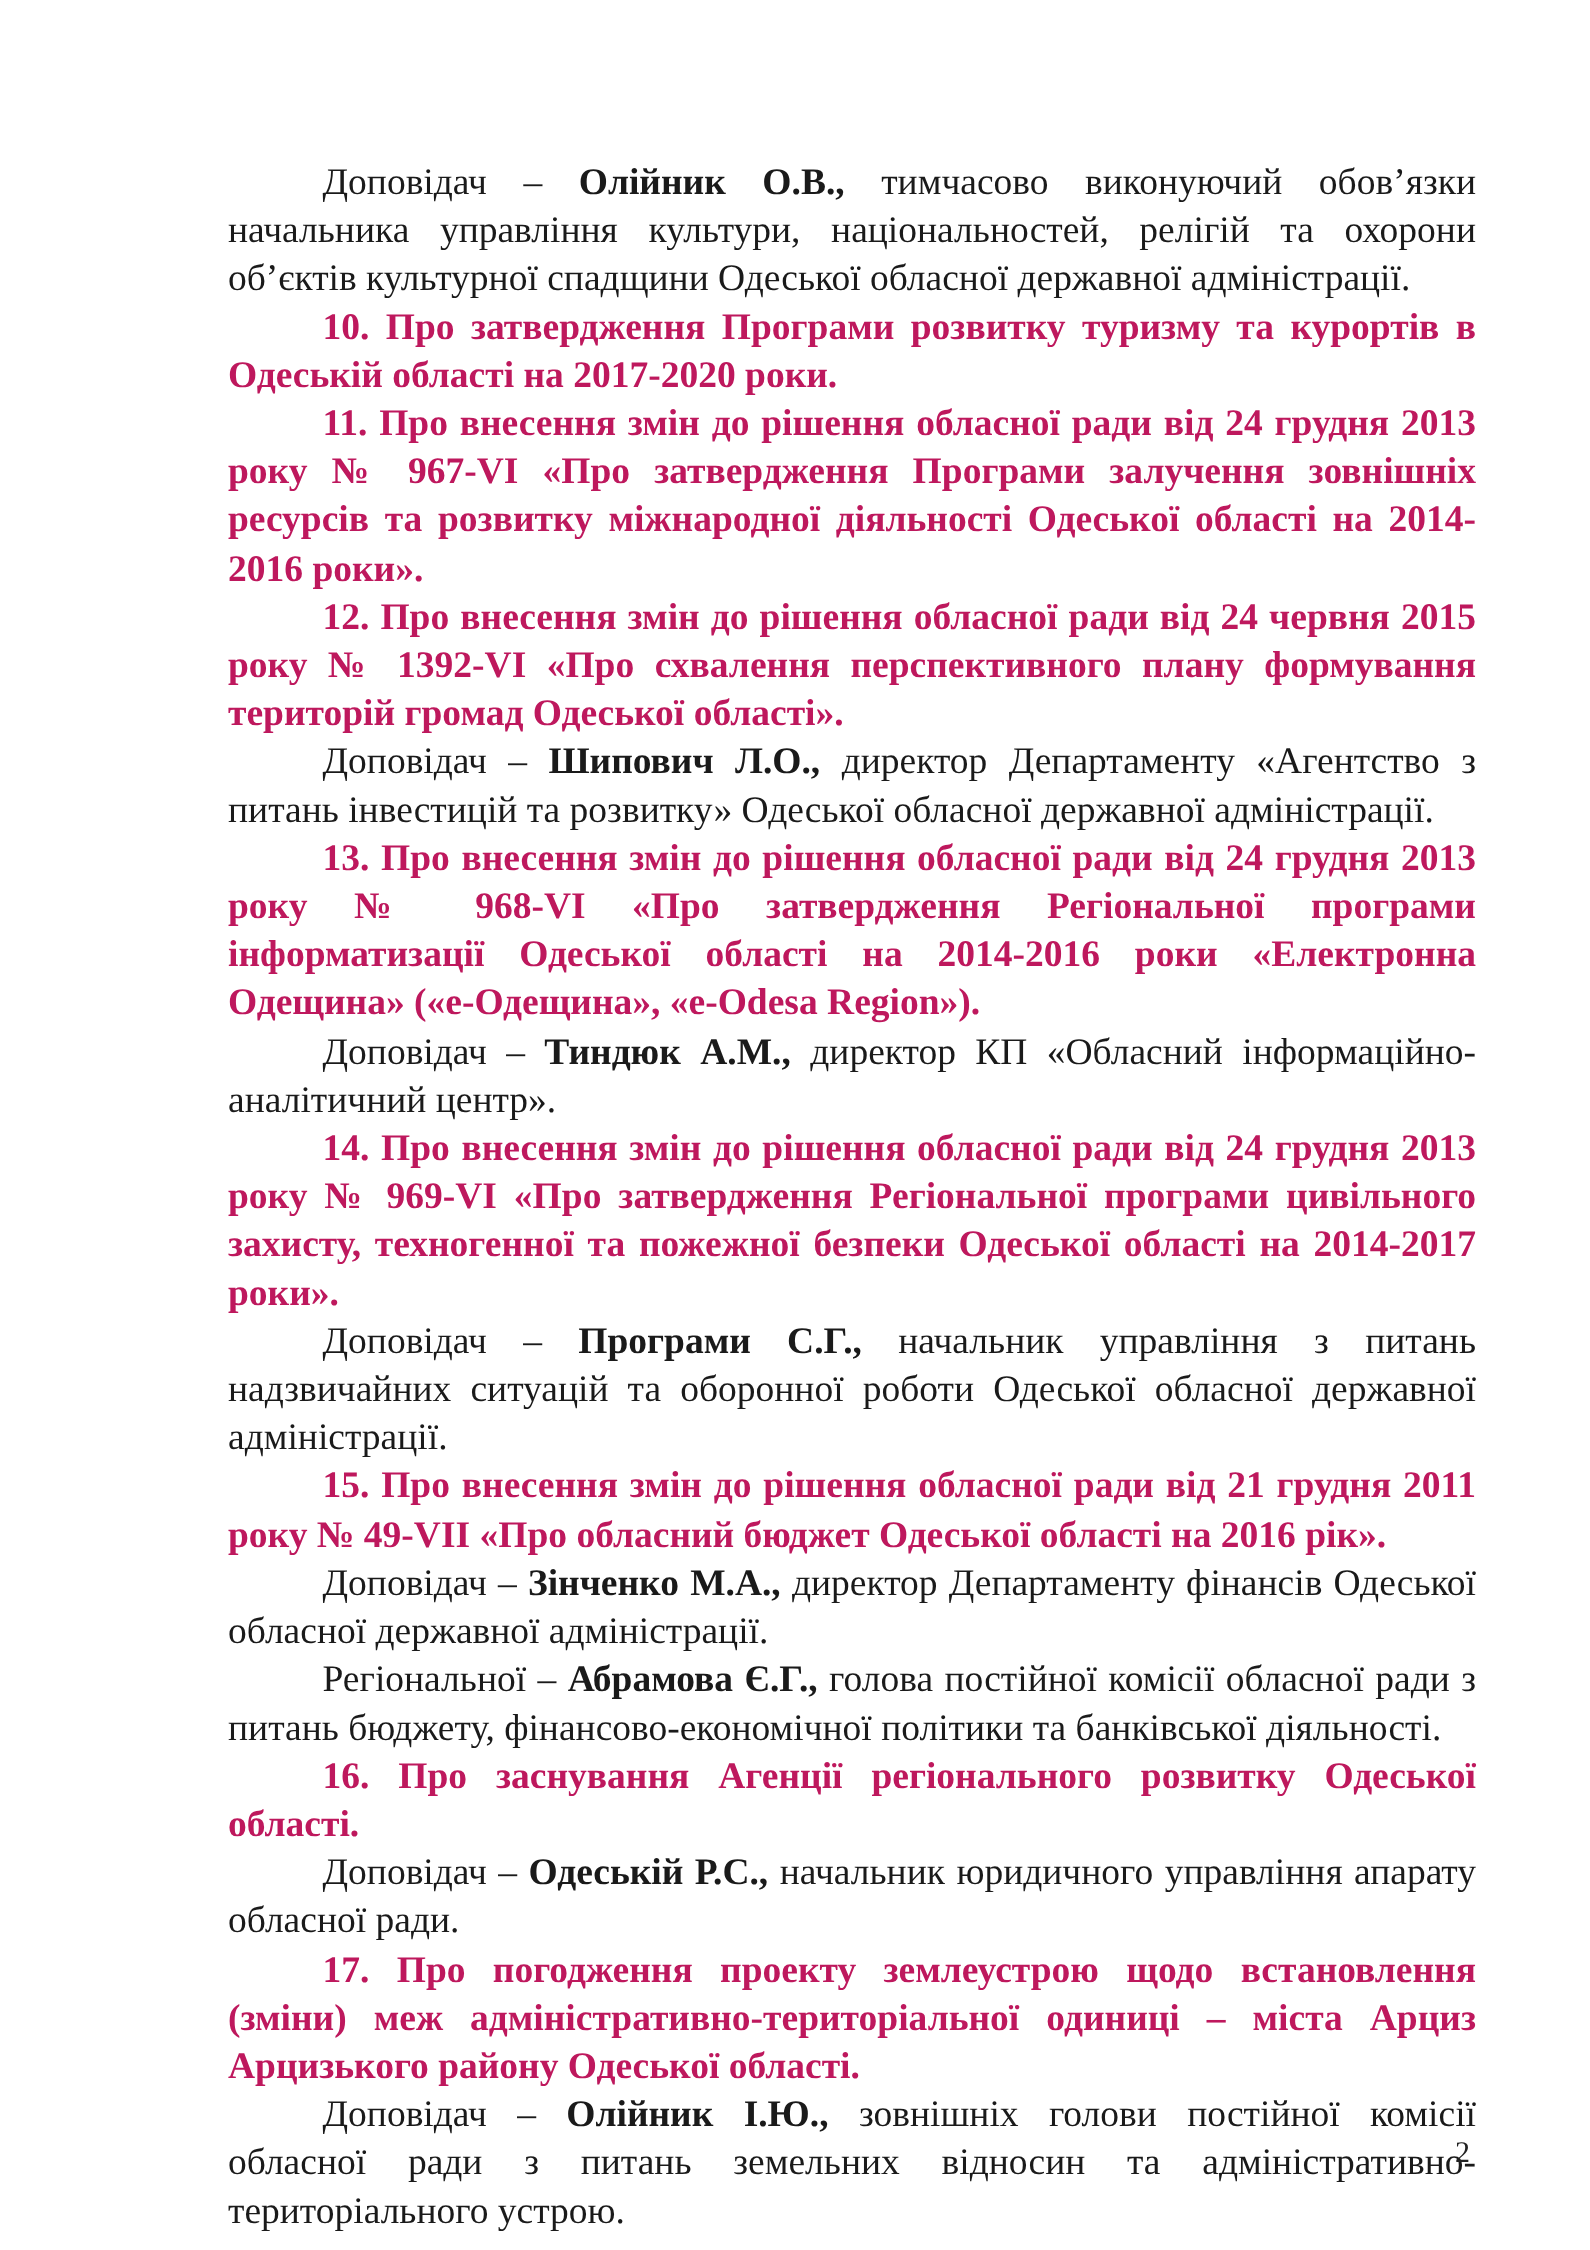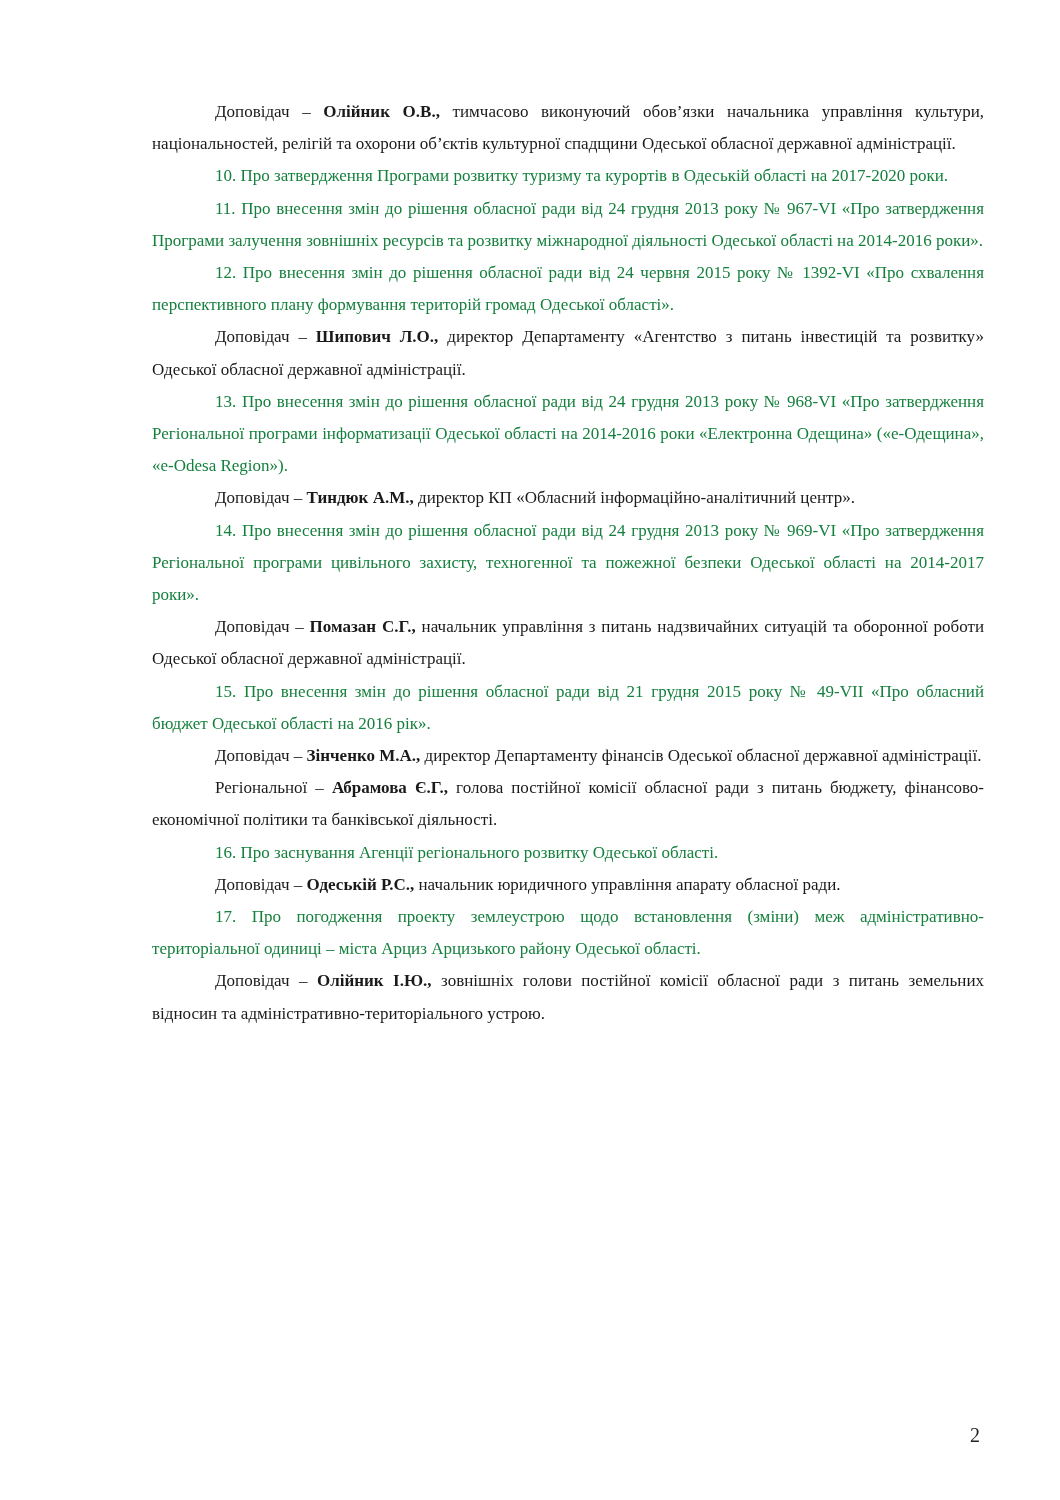--- a/index.html
+++ b/index.html
@@ -1,33 +1,33 @@
 <!DOCTYPE html>
 <html><head>
 <meta charset="utf-8">
 <style>
   html, body { margin: 0; padding: 0; background: #ffffff; }
   body { width: 1060px; height: 1500px; position: relative; overflow: hidden; }
   .page {
     position: absolute;
     left: 152px;
-    top: 96px;
+    top: 106px;
     width: 832px;
     font-family: "Liberation Serif", serif;
-    font-size: 17px;
+    font-size: 25px;
     line-height: 32.2px;
     color: #1a1a1a;
   }
   .p {
     margin: 0;
     text-align: justify;
     text-align-last: auto;
     text-indent: 63px;
   }
-  .p.item { font-weight: normal; color: #15803d; }
+  .p.item { font-weight: bold; color: #be185d; }
   .name { font-weight: bold; }
   .page-number {
     position: absolute;
     left: 970px;
     top: 1424px;
     font-family: "Liberation Serif", serif;
     font-size: 20px;
     color: #222;
   }
 </style>
@@ -36,22 +36,22 @@
 
 <div class="page">
   <p class="p"><span>Доповідач – </span><span class="name">Олійник О.В.,</span><span> тимчасово виконуючий обов’язки начальника управління культури, національностей, релігій та охорони об’єктів культурної спадщини Одеської обласної державної адміністрації.</span></p>
   <p class="p item">10. Про затвердження Програми розвитку туризму та курортів в Одеській області на 2017-2020 роки.</p>
   <p class="p item">11. Про внесення змін до рішення обласної ради від 24 грудня 2013 року № 967-VI «Про затвердження Програми залучення зовнішніх ресурсів та розвитку міжнародної діяльності Одеської області на 2014-2016 роки».</p>
   <p class="p item">12. Про внесення змін до рішення обласної ради від 24 червня 2015 року № 1392-VI «Про схвалення перспективного плану формування територій громад Одеської області».</p>
   <p class="p"><span>Доповідач – </span><span class="name">Шипович Л.О.,</span><span> директор Департаменту «Агентство з питань інвестицій та розвитку» Одеської обласної державної адміністрації.</span></p>
   <p class="p item">13. Про внесення змін до рішення обласної ради від 24 грудня 2013 року № 968-VI «Про затвердження Регіональної програми інформатизації Одеської області на 2014-2016 роки «Електронна Одещина» («е-Одещина», «e-Odesa Region»).</p>
   <p class="p"><span>Доповідач – </span><span class="name">Тиндюк А.М.,</span><span> директор КП «Обласний інформаційно-аналітичний центр».</span></p>
   <p class="p item">14. Про внесення змін до рішення обласної ради від 24 грудня 2013 року № 969-VI «Про затвердження Регіональної програми цивільного захисту, техногенної та пожежної безпеки Одеської області на 2014-2017 роки».</p>
-  <p class="p"><span>Доповідач – </span><span class="name">Помазан С.Г.,</span><span> начальник управління з питань надзвичайних ситуацій та оборонної роботи Одеської обласної державної адміністрації.</span></p>
-  <p class="p item">15. Про внесення змін до рішення обласної ради від 21 грудня 2015 року № 49-VII «Про обласний бюджет Одеської області на 2016 рік».</p>
+  <p class="p"><span>Доповідач – </span><span class="name">Програми С.Г.,</span><span> начальник управління з питань надзвичайних ситуацій та оборонної роботи Одеської обласної державної адміністрації.</span></p>
+  <p class="p item">15. Про внесення змін до рішення обласної ради від 21 грудня 2011 року № 49-VII «Про обласний бюджет Одеської області на 2016 рік».</p>
   <p class="p"><span>Доповідач – </span><span class="name">Зінченко М.А.,</span><span> директор Департаменту фінансів Одеської обласної державної адміністрації.</span></p>
   <p class="p"><span>Регіональної – </span><span class="name">Абрамова Є.Г.,</span><span> голова постійної комісії обласної ради з питань бюджету, фінансово-економічної політики та банківської діяльності.</span></p>
   <p class="p item">16. Про заснування Агенції регіонального розвитку Одеської області.</p>
   <p class="p"><span>Доповідач – </span><span class="name">Одеській Р.С.,</span><span> начальник юридичного управління апарату обласної ради.</span></p>
   <p class="p item">17. Про погодження проекту землеустрою щодо встановлення (зміни) меж адміністративно-територіальної одиниці – міста Арциз Арцизького району Одеської області.</p>
   <p class="p"><span>Доповідач – </span><span class="name">Олійник І.Ю.,</span><span> зовнішніх голови постійної комісії обласної ради з питань земельних відносин та адміністративно-територіального устрою.</span></p>
 </div>
 
 <div class="page-number">2</div>
 

